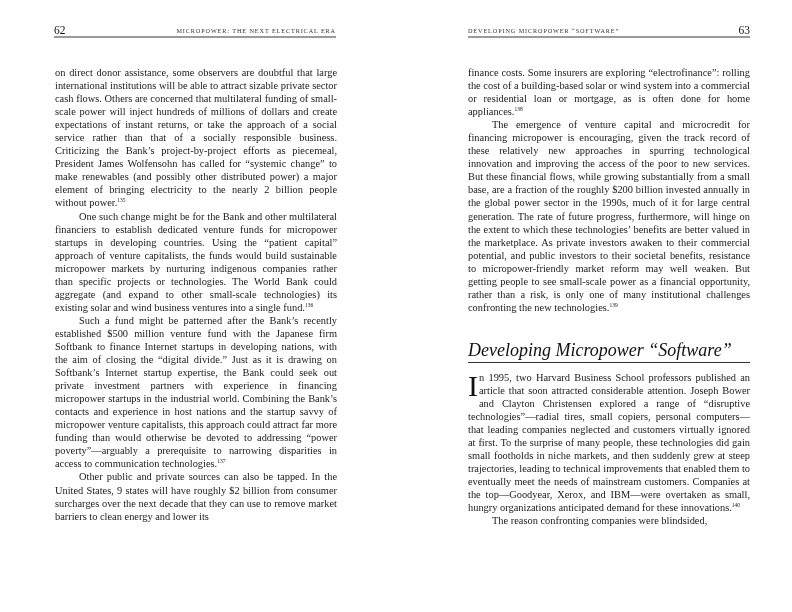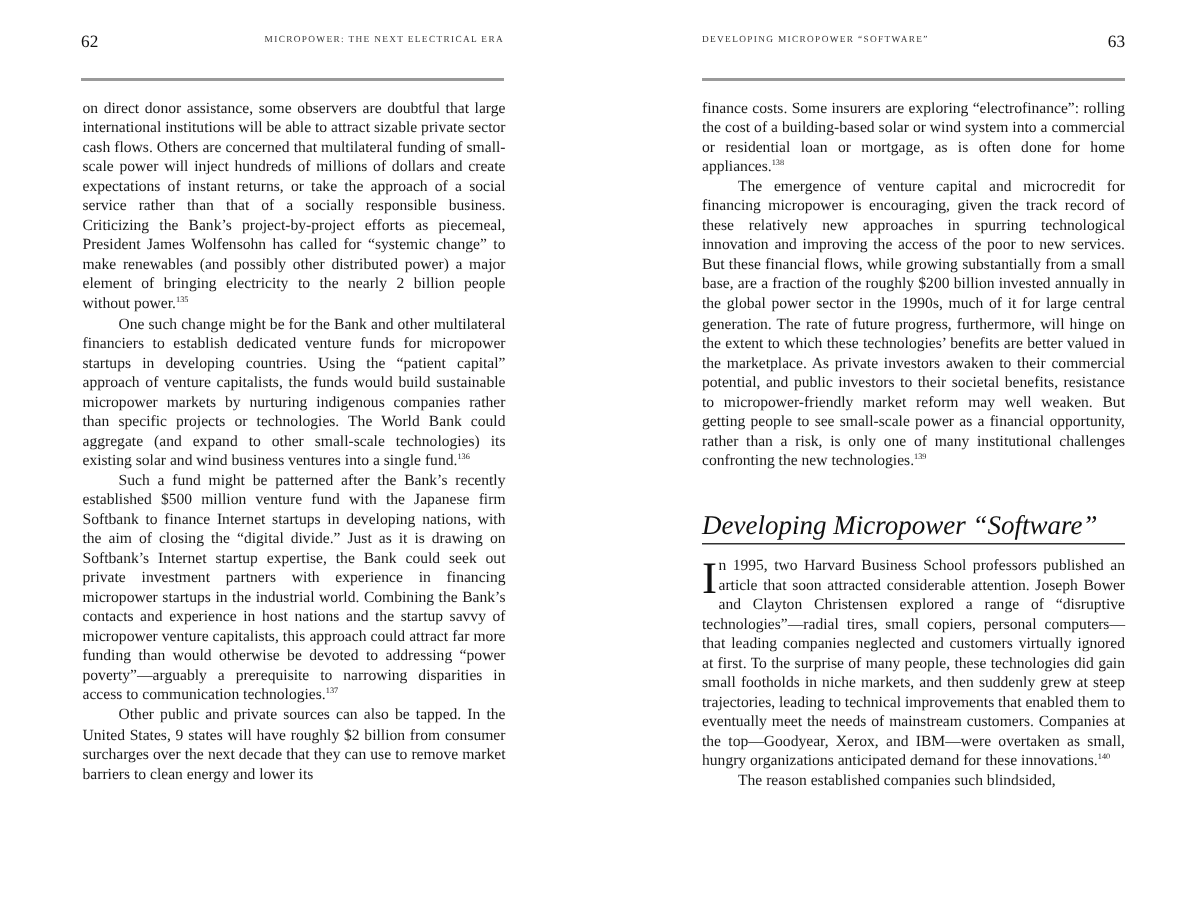--- a/index.html
+++ b/index.html
@@ -2,21 +2,21 @@
 <html><head>
 <meta charset="utf-8">
 <style>
   html, body { margin: 0; padding: 0; background: #ffffff; }
   body { width: 792px; height: 612px; position: relative; overflow: hidden;
          font-family: "DejaVu Serif", "Liberation Serif", serif; color: #1a1a1a; }
   .page { position: absolute; top: 0; width: 396px; height: 612px; }
   .page.left { left: 0; }
   .page.right { left: 408px; }
   .running-head { position: absolute; top: 22px; height: 14px; border-bottom: 2px solid #9a9a9a;
-                  display: flex; justify-content: space-between; align-items: flex-start; padding-bottom: 16px; }
+                  display: flex; justify-content: space-between; align-items: flex-end; padding-bottom: 0; }
   .left .running-head { left: 54px; width: 282px; }
   .right .running-head { left: 60px; width: 282px; }
   .folio { font-family: "Liberation Serif", serif; font-size: 11.5px; color: #111; line-height: 12px; }
   .rh-title { font-family: "Liberation Serif", serif; font-size: 6.2px; letter-spacing: 0.9px;
               color: #333; text-transform: uppercase; line-height: 10px; }
   .body-text { position: absolute; top: 66px; width: 282px;
                font-family: "Liberation Serif", serif; font-size: 10.4px; line-height: 13.05px;
                text-align: justify; hyphens: manual; }
   .left .body-text { left: 55px; }
   .right .body-text { left: 60px; }
@@ -48,15 +48,15 @@
 <div class="page right">
   <div class="running-head">
     <span class="rh-title">Developing Micropower “Software”</span>
     <span class="folio">63</span>
   </div>
   <div class="body-text">
     <p><span>finance costs. Some insurers are exploring “electrofinance”: rolling the cost of a building-based solar or wind system into a commercial or residential loan or mortgage, as is often done for home appliances.</span><sup>138</sup></p>
     <p class="indent"><span>The emergence of venture capital and microcredit for financing micropower is encouraging, given the track record of these relatively new approaches in spurring technological innovation and improving the access of the poor to new ser­vices. But these financial flows, while growing substantially from a small base, are a fraction of the roughly $200 billion invested annually in the global power sector in the 1990s, much of it for large central generation. The rate of future progress, furthermore, will hinge on the extent to which these technologies’ benefits are better valued in the market­place. As private investors awaken to their commercial potential, and public investors to their societal benefits, resistance to micropower-friendly market reform may well weaken. But getting people to see small-scale power as a financial opportunity, rather than a risk, is only one of many institutional challenges confronting the new technologies.</span><sup>139</sup></p>
     <div class="section-heading">Developing Micropower “Software”</div>
     <p><span class="drop-cap">I</span><span>n 1995, two Harvard Business School professors published an article that soon attracted considerable attention. Joseph Bower and Clayton Christensen explored a range of “disrup­tive technologies”—radial tires, small copiers, personal com­puters—that leading companies neglected and customers virtually ignored at first. To the surprise of many people, these technologies did gain small footholds in niche markets, and then suddenly grew at steep trajectories, leading to technical improvements that enabled them to eventually meet the needs of mainstream customers. Companies at the top—Goodyear, Xerox, and IBM—were overtaken as small, hungry organizations anticipated demand for these innovations.</span><sup>140</sup></p>
-    <p class="indent"><span>The reason established companies such blindsided,</span></p>
+    <p class="indent"><span>The reason confronting companies were blindsided,</span></p>
   </div>
 </div>
 
 </body></html>

